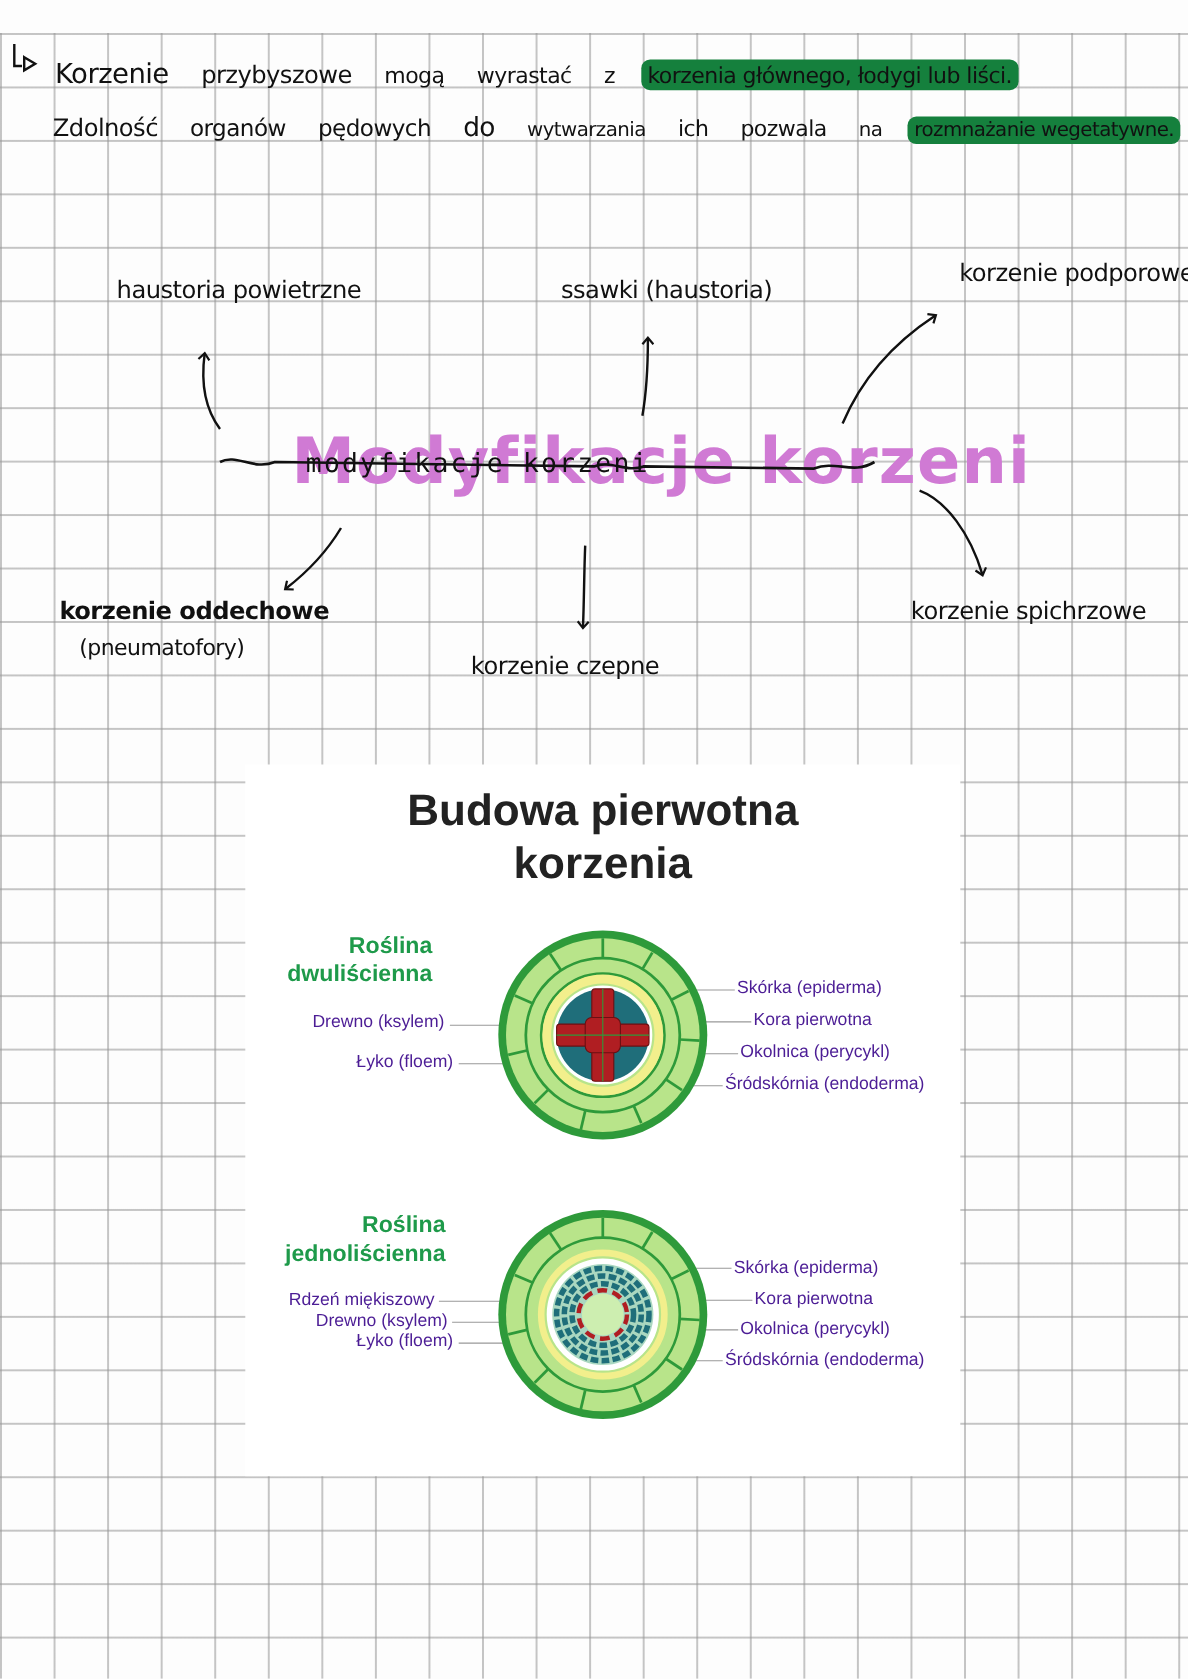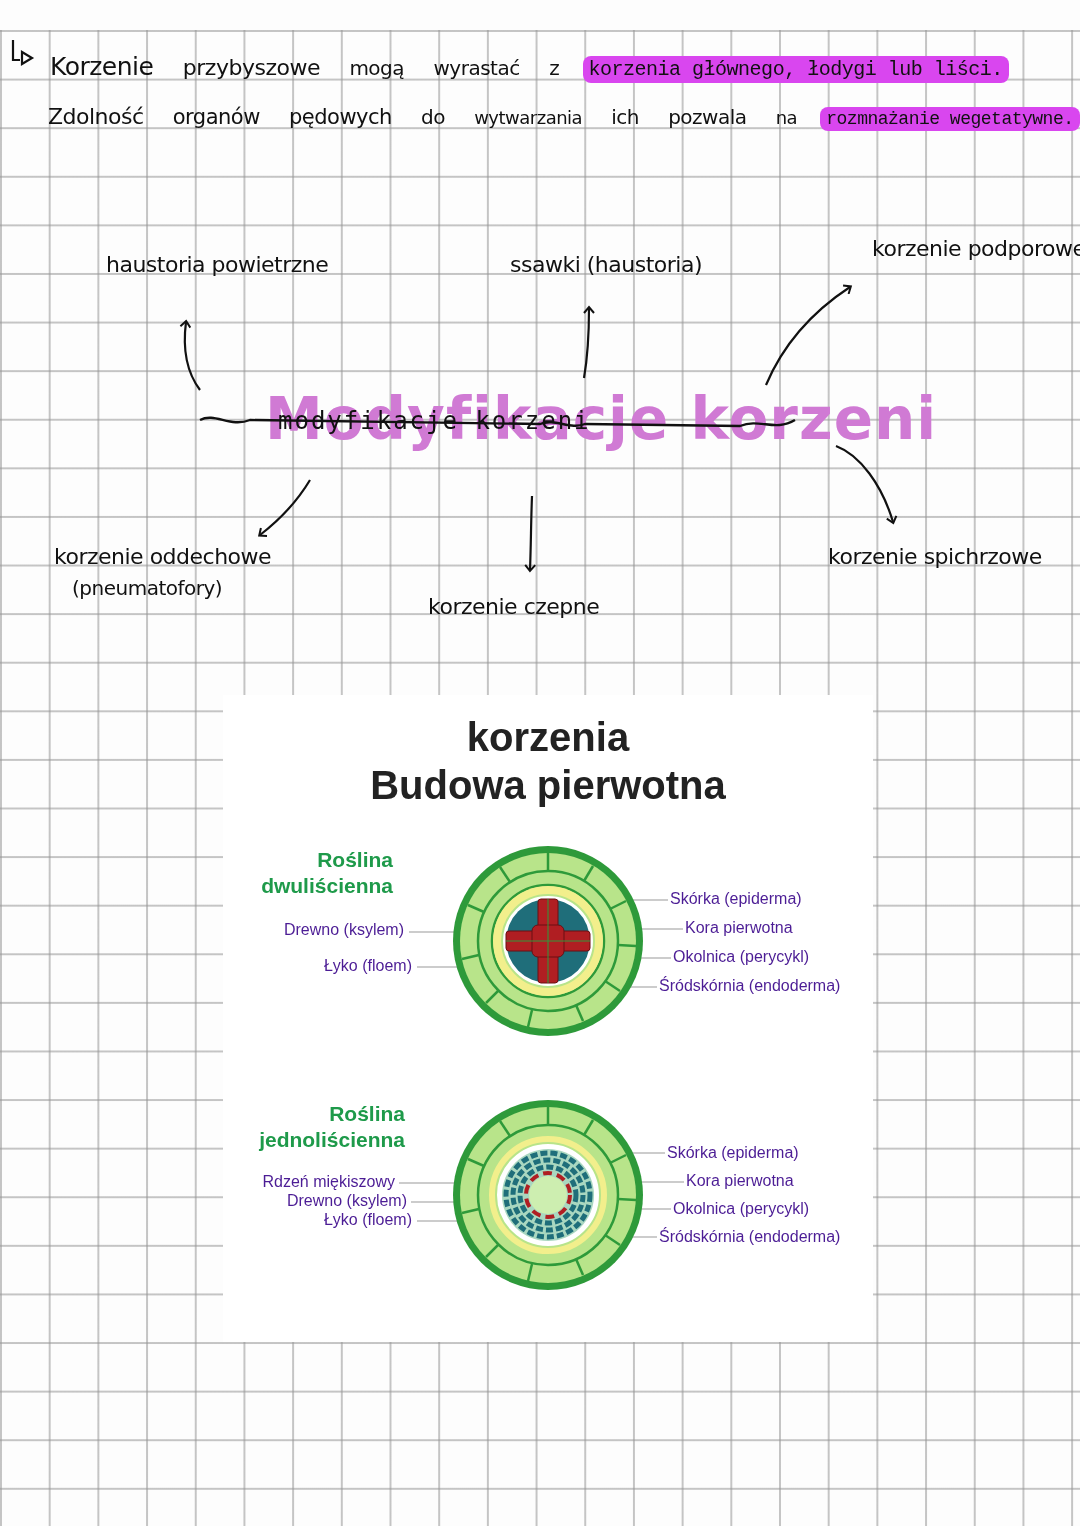--- a/index.html
+++ b/index.html
@@ -8,21 +8,21 @@
     background-color: #fdfdfd;
     background-image:
       linear-gradient(to right, rgba(150,150,150,0.55) 1.5px, transparent 1.5px),
       linear-gradient(to bottom, rgba(150,150,150,0.55) 1.5px, transparent 1.5px);
     background-size: 48.7px 48.6px, 48.7px 48.6px;
     background-position: 0px 30px, 0px 30px;
     font-family: "DejaVu Sans", sans-serif;
   }
   .topband { position:absolute; left:0; top:0; width:1080px; height:30px; background:#fdfdfd; }
   .hand { position:absolute; color:#111; white-space:nowrap; font-family:"DejaVu Sans", sans-serif; letter-spacing:-0.5px; }
-  .hl { background:#d946ef; border-radius:8px; padding:2px 6px;font-family:Liberation Mono, monospace; }
+  .hl { background:#15803d; border-radius:8px; padding:2px 6px; }
   .line1 { top:52px; left:50px; font-size:25px; }
   .line2 { top:102px; left:48px; font-size:24px; }
   .line1 span, .line2 span { margin-right: 22px; }
   .bullet-arrow { position:absolute; left:10px; top:38px; width:26px; height:30px; }
   .label { font-size:22px; }
   .title-pink {
     position:absolute; left:265px; top:385px; font-size:58px; font-weight:bold;
     color:#d07ad4; letter-spacing:1px; font-family:"DejaVu Sans", sans-serif;
   }
   .title-cursive {
@@ -59,32 +59,32 @@
   <span style="font-size:22px">przybyszowe</span>
   <span style="font-size:20px">mogą</span>
   <span style="font-size:20px">wyrastać</span>
   <span style="font-size:20px">z</span>
   <span class="hl" style="font-size:20px; margin-left:-6px;">korzenia głównego, łodygi lub liści.</span>
 </div>
 <div class="hand line2">
   <span style="font-size:22px">Zdolność</span>
   <span style="font-size:21px">organów</span>
   <span style="font-size:21px">pędowych</span>
-  <span style="font-size:20px">do</span>
+  <span style="font-size:24px">do</span>
   <span style="font-size:18px">wytwarzania</span>
   <span style="font-size:20px">ich</span>
   <span style="font-size:20px">pozwala</span>
   <span style="font-size:18px">na</span>
   <span class="hl" style="font-size:18px; margin-left:-6px;">rozmnażanie wegetatywne.</span>
 </div>
 
 <div class="hand label" style="left:106px; top:252px;">haustoria powietrzne</div>
 <div class="hand label" style="left:510px; top:252px;">ssawki (haustoria)</div>
 <div class="hand label" style="left:872px; top:236px; font-size:22px;">korzenie podporowe</div>
-<div class="hand label" style="left:54px; top:544px;">korzenie oddechowe</div>
+<div class="hand label" style="left:54px; top:544px;font-weight:bold;">korzenie oddechowe</div>
 <div class="hand label" style="left:72px; top:576px; font-size:20px;">(pneumatofory)</div>
 <div class="hand label" style="left:428px; top:594px;">korzenie czepne</div>
 <div class="hand label" style="left:828px; top:544px;">korzenie spichrzowe</div>
 
 <div class="title-pink">Modyfikacje korzeni</div>
 
 <svg class="overlay" width="1080" height="700">
   <defs>
     <marker id="ah" markerWidth="12" markerHeight="12" refX="6" refY="6" orient="auto" markerUnits="userSpaceOnUse">
       <path d="M1 1 L7 6 L1 11" stroke="#111" stroke-width="2" fill="none"></path>
@@ -98,22 +98,22 @@
   <path d="M766 385 C 785 340, 815 310, 850 287" stroke="#111" stroke-width="2.2" fill="none" marker-end="url(#ah)"></path>
   <path d="M310 480 C 298 500, 282 518, 260 535" stroke="#111" stroke-width="2.2" fill="none" marker-end="url(#ah)"></path>
   <path d="M532 496 C 531 520, 531 545, 530 570" stroke="#111" stroke-width="2.2" fill="none" marker-end="url(#ah)"></path>
   <path d="M836 446 C 860 455, 882 485, 893 522" stroke="#111" stroke-width="2.2" fill="none" marker-end="url(#ah)"></path>
 </svg>
 
 <div class="title-cursive">modyfikacje korzeni</div>
 
 <div class="figure">
   <div class="fig-title">
+    <div>Budowa pierwotna</div>
     <div>korzenia</div>
-    <div>Budowa pierwotna</div>
   </div>
 
   <div class="plant-title" style="left:20px; top:152px; width:150px;">
     <div>Roślina</div>
     <div>dwuliścienna</div>
   </div>
   <div class="flabel r" style="right:469px; top:226px;">Drewno (ksylem)</div>
   <div class="flabel r" style="right:461px; top:262px;">Łyko (floem)</div>
   <div class="flabel" style="left:447px; top:195px;">Skórka (epiderma)</div>
   <div class="flabel" style="left:462px; top:224px;">Kora pierwotna</div>

